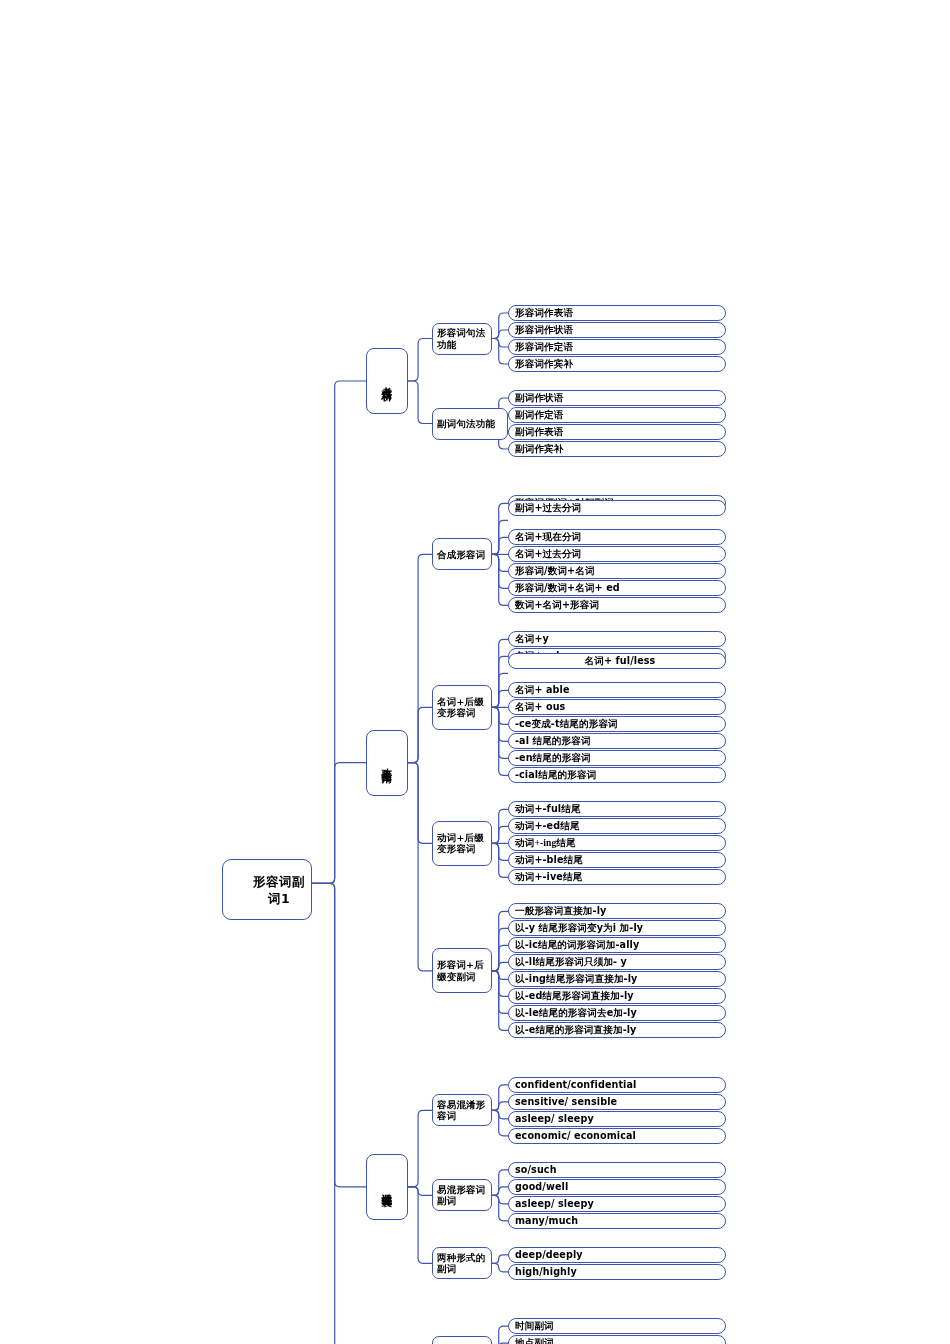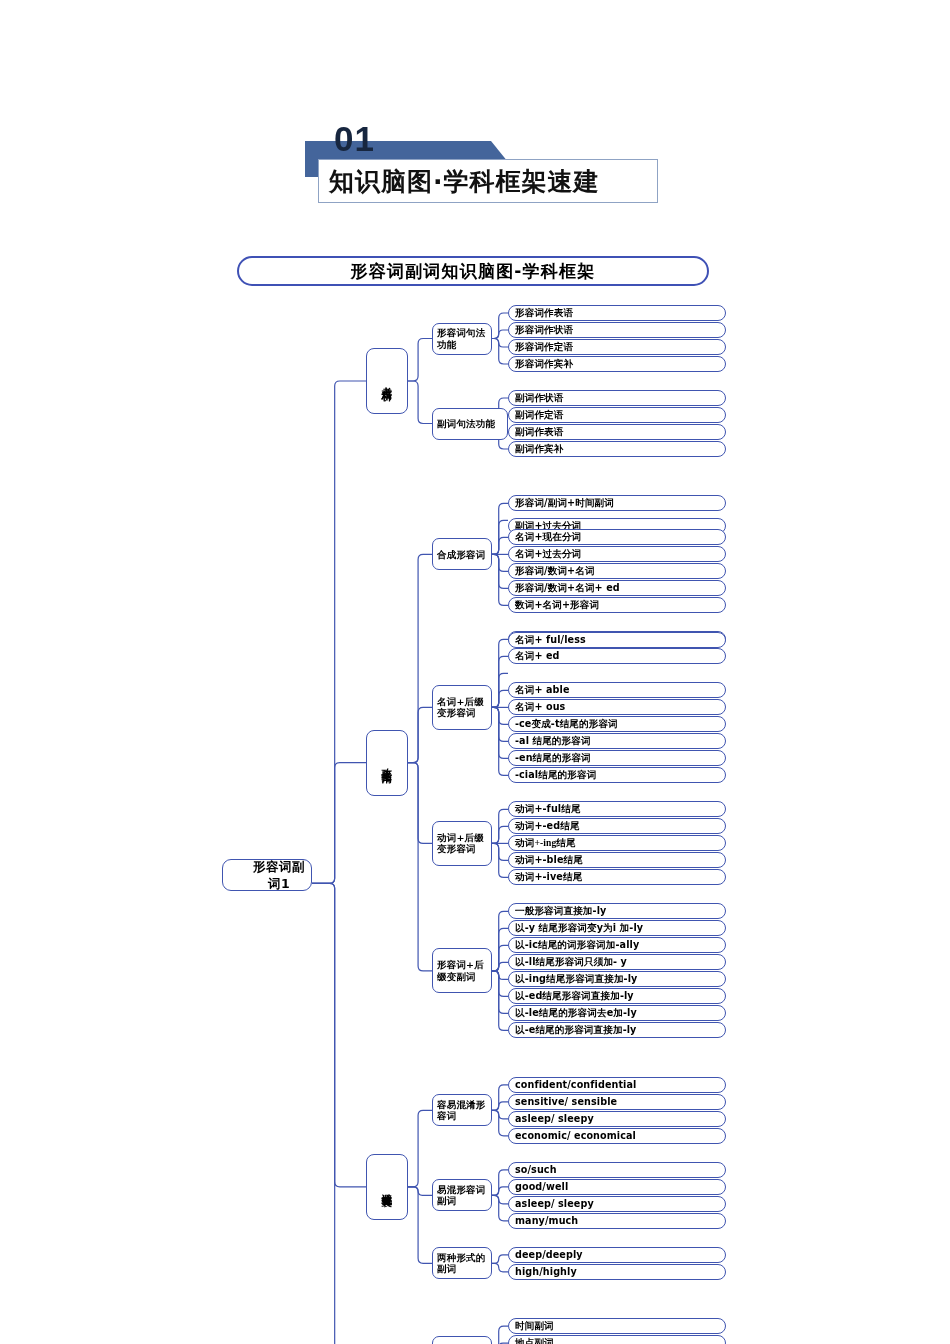--- a/index.html
+++ b/index.html
@@ -128,31 +128,21 @@
     letter-spacing: 0.1px;
     white-space: nowrap;
     overflow: hidden;
   }
 </style>
 </head>
 <body>
 
 <div id="page">
 
-  <div id="header">
-    <div class="banner"></div>
-    <div class="banner-num">01</div>
-    <div class="title-box">
-      <span>知识脑图·学科框架速建</span>
-    </div>
-  </div>
-
-  <div class="map-title">
-    <span>形容词副词知识脑图-学科框架</span>
-  </div>
+
 
   <div id="map">
     <svg id="edges" viewBox="0 0 950 1344" width="950" height="1344">
         <path d="M 312 883.3500000000001 L 329.68 883.3500000000001 Q 334.68 883.3500000000001 334.68 878.3500000000001 L 334.68 386 Q 334.68 381 339.68 381 L 366 381" fill="none" stroke="#4055b0" stroke-width="1.2"></path>
         <path d="M 312 883.3500000000001 L 329.68 883.3500000000001 Q 334.68 883.3500000000001 334.68 878.3500000000001 L 334.68 767.6500000000001 Q 334.68 762.6500000000001 339.68 762.6500000000001 L 366 762.6500000000001" fill="none" stroke="#4055b0" stroke-width="1.2"></path>
         <path d="M 312 883.3500000000001 L 329.68 883.3500000000001 Q 334.68 883.3500000000001 334.68 888.3500000000001 L 334.68 1181.8000000000002 Q 334.68 1186.8000000000002 339.68 1186.8000000000002 L 366 1186.8000000000002" fill="none" stroke="#4055b0" stroke-width="1.2"></path>
         <path d="M 312 883.3500000000001 L 329.68 883.3500000000001 Q 334.68 883.3500000000001 334.68 888.3500000000001 L 334.68 1380.7000000000003 Q 334.68 1385.7000000000003 339.68 1385.7000000000003 L 366 1385.7000000000003" fill="none" stroke="#4055b0" stroke-width="1.2"></path>
         <path d="M 408 381 L 413.08 381 Q 418.08 381 418.08 376 L 418.08 343.5 Q 418.08 338.5 423.08 338.5 L 432 338.5" fill="none" stroke="#4055b0" stroke-width="1.2"></path>
         <path d="M 492 338.5 L 493.72 338.5 Q 498.72 338.5 498.72 333.5 L 498.72 318 Q 498.72 313 503.72 313 L 508 313" fill="none" stroke="#4055b0" stroke-width="1.2"></path>
         <path d="M 492 338.5 L 494.47 338.5 Q 498.72 338.5 498.72 334.25 L 498.72 334.25 Q 498.72 330 502.97 330 L 508 330" fill="none" stroke="#4055b0" stroke-width="1.2"></path>
@@ -248,21 +238,21 @@
         </div>
         <div class="node lvl3" style="left: 432px; top: 407.5px; width: 76px; height: 32px;">
           <span>副词句法功能</span>
         </div>
         <div class="node lvl2" style="left: 366px; top: 348px; width: 42px; height: 66px;">
           <span class="vtext">考点精析</span>
         </div>
         <div class="node leaf" style="left: 508px; top: 495.4px; width: 218px; height: 16px;">
           <span>形容词/副词+时间副词</span>
         </div>
-        <div class="node leaf" style="left: 508px; top: 518px; width: 218px; height: 16px; align-items: flex-end;">
+        <div class="node leaf" style="left: 508px; top: 500px; width: 218px; height: 16px; align-items: flex-end;">
           <span>副词+过去分词</span>
         </div>
         <div class="node leaf" style="left: 508px; top: 529.4px; width: 218px; height: 16px;">
           <span>名词+现在分词</span>
         </div>
         <div class="node leaf" style="left: 508px; top: 546.4px; width: 218px; height: 16px;">
           <span>名词+过去分词</span>
         </div>
         <div class="node leaf" style="left: 508px; top: 563.4px; width: 218px; height: 16px;">
           <span>形容词/数词+名词</span>
@@ -275,21 +265,21 @@
         </div>
         <div class="node lvl3" style="left: 432px; top: 538.4px; width: 60px; height: 32px;">
           <span>合成形容词</span>
         </div>
         <div class="node leaf" style="left: 508px; top: 631.4px; width: 218px; height: 16px;">
           <span>名词+y</span>
         </div>
         <div class="node leaf" style="left: 508px; top: 648.4px; width: 218px; height: 16px; text-align: right;">
           <span>名词+ ed</span>
         </div>
-        <div class="node leaf" style="left: 508px; top: 632px; width: 218px; height: 16px;">
+        <div class="node leaf" style="left: 508px; top: 653px; width: 218px; height: 16px; justify-content: center;">
           <span>名词+ ful/less</span>
         </div>
         <div class="node leaf" style="left: 508px; top: 682.4px; width: 218px; height: 16px;">
           <span>名词+ able</span>
         </div>
         <div class="node leaf" style="left: 508px; top: 699.4px; width: 218px; height: 16px;">
           <span>名词+ ous</span>
         </div>
         <div class="node leaf" style="left: 508px; top: 716.4px; width: 218px; height: 16px;">
           <span>-ce变成-t结尾的形容词</span>
@@ -396,19 +386,19 @@
         <div class="node lvl2" style="left: 366px; top: 1153.8px; width: 42px; height: 66px;">
           <span class="vtext">避坑锦囊</span>
         </div>
         <div class="node leaf" style="left: 508px; top: 1318.2px; width: 218px; height: 16px;">
           <span>时间副词</span>
         </div>
         <div class="node leaf" style="left: 508px; top: 1335.2px; width: 218px; height: 16px;">
           <span>地点副词</span>
         </div>
         <div class="node lvl3" style="left: 432px; top: 1335.7px; width: 60px; height: 32px;"></div>
-        <div class="node root" style="left: 222px; top: 859.35px; width: 90px; height: 32px; padding-left: 24px;">
+        <div class="node root" style="left: 222px; top: 859.35px; width: 90px; height: 61px; padding-left: 24px;">
           <span>形容词副词1</span>
         </div>
       </div>
   </div>
 
 </div>
 
 </body></html>

